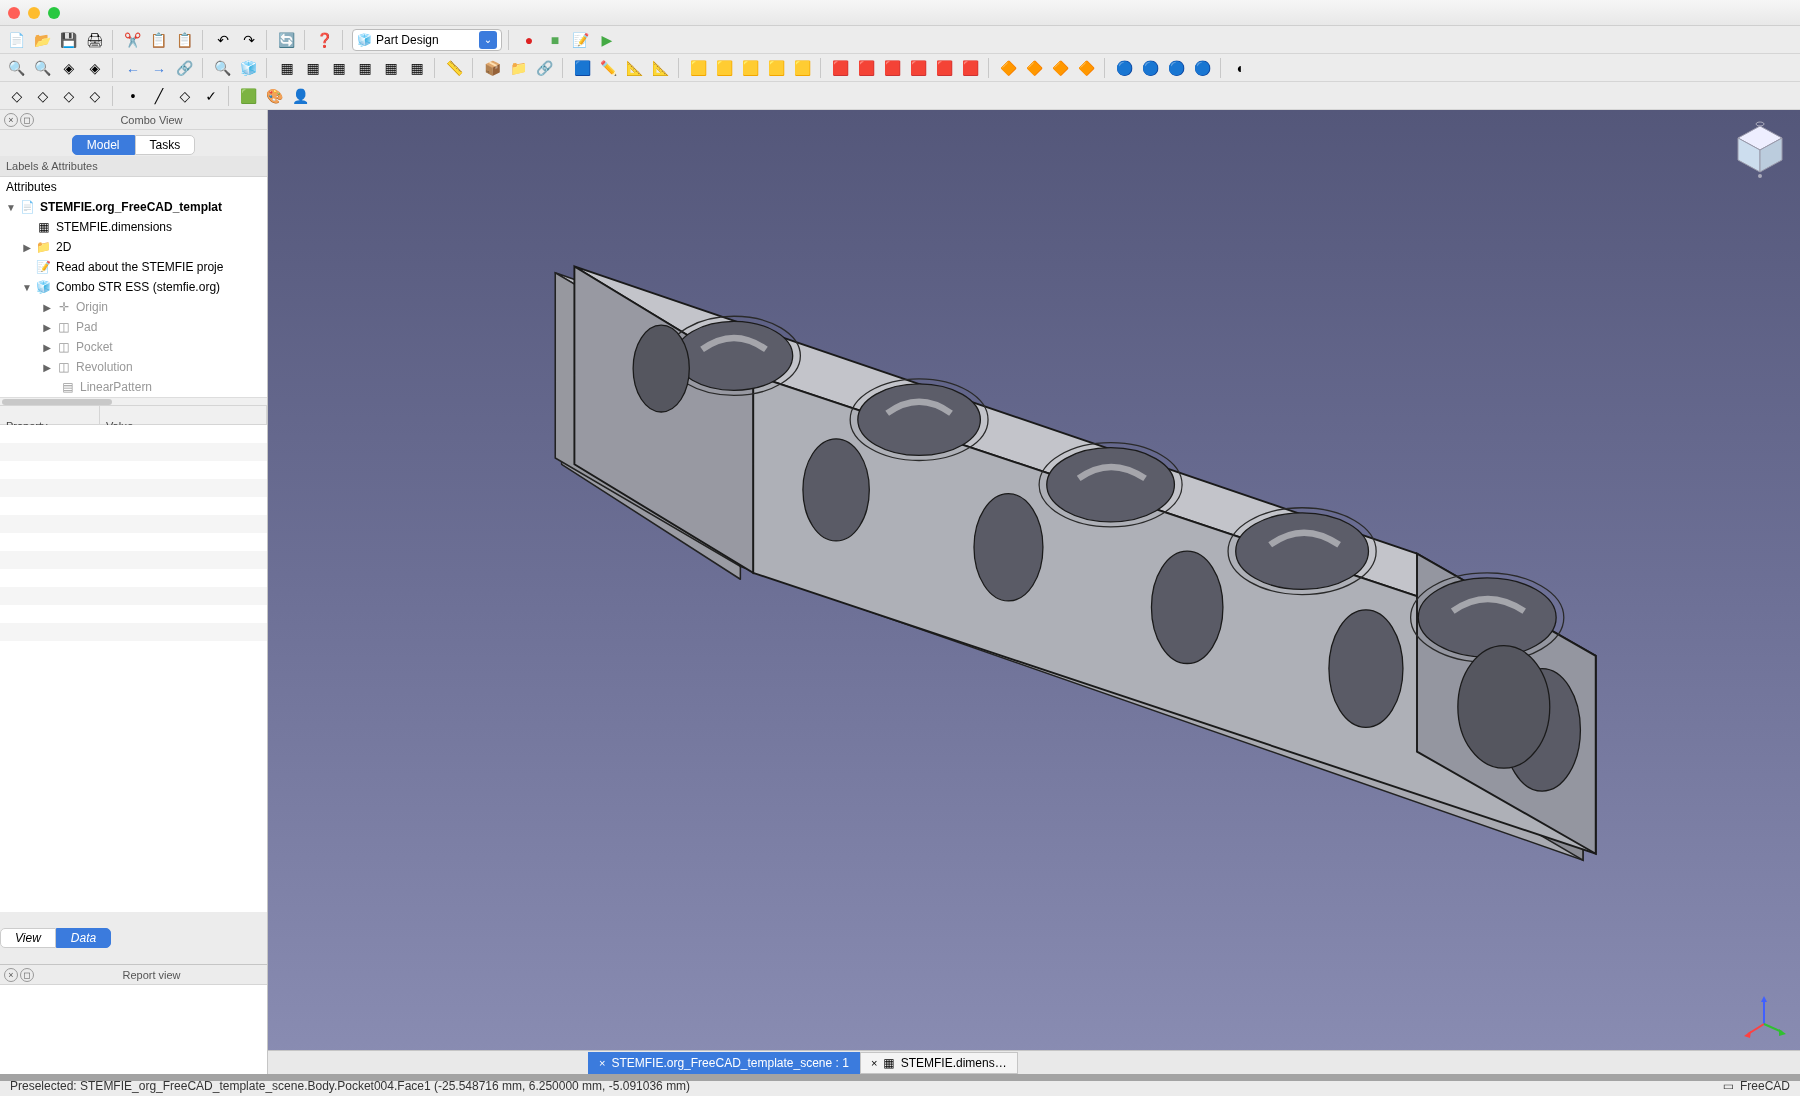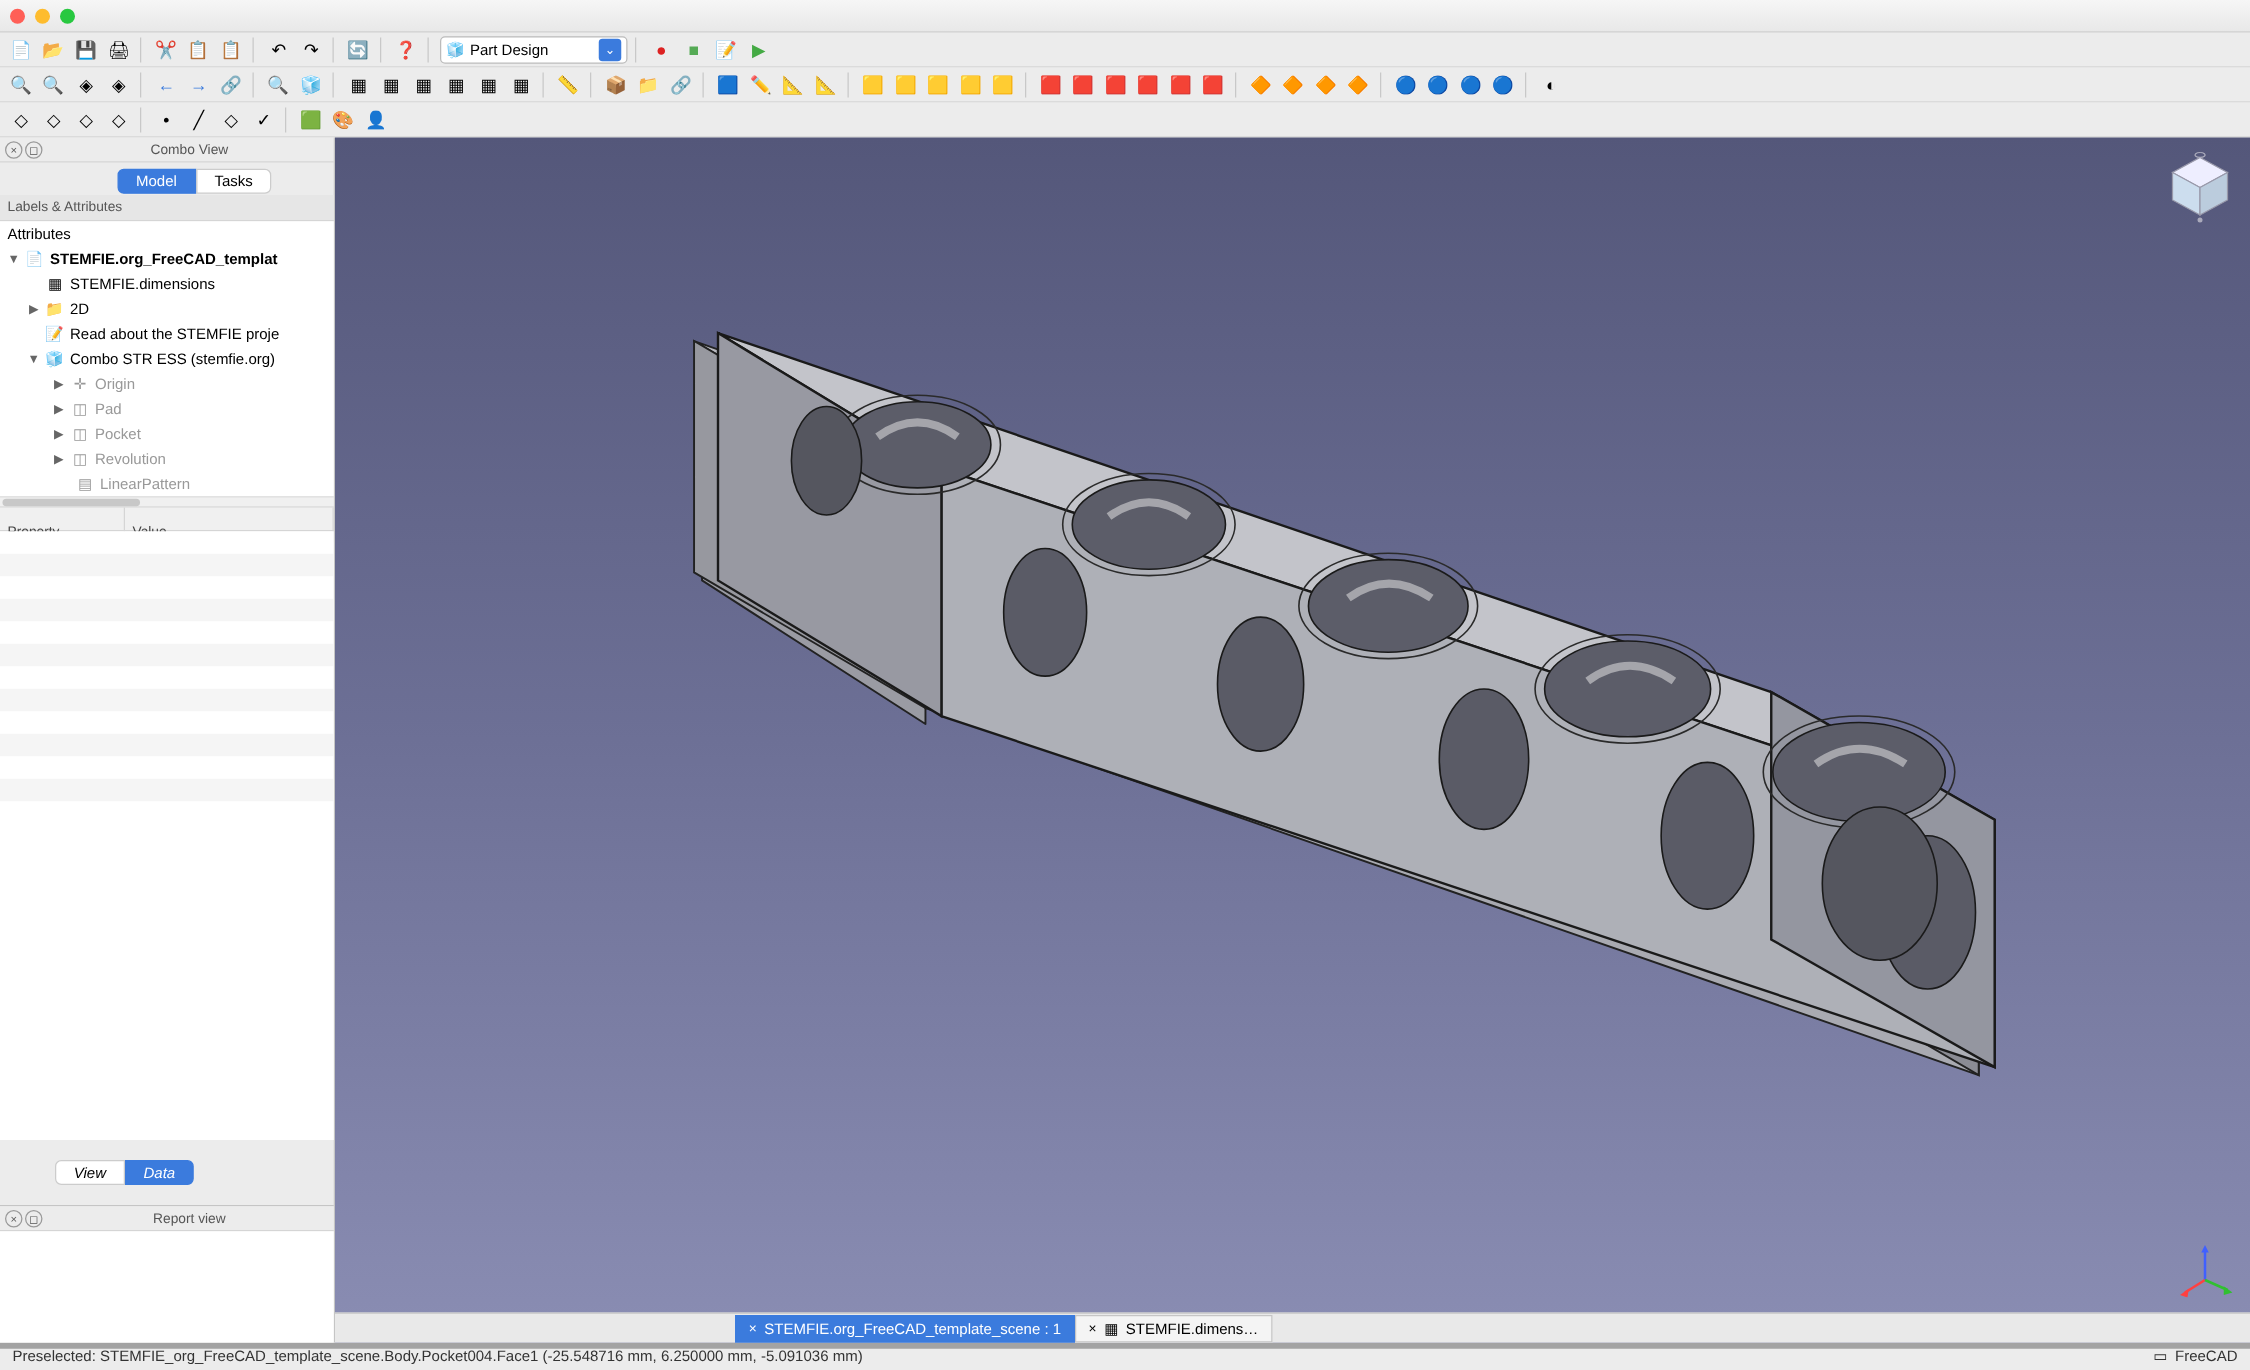--- a/index.html
+++ b/index.html
@@ -20,21 +20,21 @@
 .main-area { display: flex; height: calc(100% - 26px - 28px*3 - 22px); }
 .sidebar { width: 268px; background: #ececec; display: flex; flex-direction: column; border-right: 1px solid #c5c5c5; }
 .panel-head { height: 20px; display: flex; align-items: center; font-size: 11px; color: #555; padding: 0 4px; border-bottom: 1px solid #d5d5d5; }
 .panel-head .icons { display:flex; gap:2px; margin-right:6px; }
 .hicon { width:14px;height:14px;border:1px solid #999;border-radius:7px;display:flex;align-items:center;justify-content:center;font-size:9px;color:#555;}
 .panel-title { flex:1; text-align:center; }
 
 .tabs { display:flex; height: 26px; align-items:center; justify-content:center; gap:0; padding-top:4px; }
 .tab { padding: 2px 14px; font-size: 12px; border:1px solid #ccc; background:#fff; cursor:pointer; }
 .tab.active { background:#3b7bdd; color:#fff; border-color:#3b7bdd; }
-.tab:first-child { border-radius: 5px 0 0 5px; margin-left: 44px; } .tab:last-child { border-radius: 0 5px 5px 0; }
+.tab:first-child { border-radius: 5px 0 0 5px; } .tab:last-child { border-radius: 0 5px 5px 0; }
 
 .section-label { font-size: 11px; color:#555; padding: 4px 6px; background:#e6e6e6; border-bottom:1px solid #d5d5d5; }
 .tree { flex: 0 0 220px; overflow:auto; background:#fff; font-size: 12px; }
 .tree-row { display:flex; align-items:center; height:20px; padding-left:6px; gap:4px; cursor:pointer; white-space:nowrap; }
 .expander { width:10px; font-size:10px; color:#666; text-align:center; }
 .tree-row .ico { width:16px; display:inline-flex; justify-content:center; }
 .indent1 { padding-left: 22px; } .indent2 { padding-left: 42px; } .indent3 { padding-left: 60px; }
 .bold { font-weight: 600; }
 .dim { color:#999; }
 .tree-scroll { height:8px; background:#f0f0f0; border-top:1px solid #ddd; position:relative; }
@@ -54,21 +54,21 @@
 
 .doc-tabs { position:absolute; bottom:0; left:0; right:0; height:24px; background:#e9e9e9; border-top:1px solid #c5c5c5; display:flex; align-items:center; padding-left:320px; font-size:12px; }
 .doc-tab { height:22px; display:flex; align-items:center; padding:0 10px; border:1px solid #c5c5c5; background:#f4f4f4; gap:6px; cursor:pointer; }
 .doc-tab.active { background:#3b7bdd; color:#fff; border-color:#3b7bdd; }
 .doc-tab .x { font-size:11px; }
 
 .report { height: 110px; border-top:1px solid #c5c5c5; }
 .report .panel-head { background:#ececec; }
 .report-body { background:#fff; height: calc(100% - 20px); }
 
-.status-bar { height:16px; background:#ececec; border-top:5px solid #a3a3a3; display:flex; align-items:center; justify-content:space-between; padding:0 10px; font-size:12px; color:#333; }
+.status-bar { height:16px; background:#ececec; border-top:7px solid #a3a3a3; display:flex; align-items:center; justify-content:space-between; padding:0 10px; font-size:12px; color:#333; }
 .nav-style { display:flex; align-items:center; gap:6px; }
 
 svg .part-fill { fill:#b9bac0; stroke:#222; stroke-width:1.2; stroke-linejoin:round; }
 svg .hole { fill:#5c5d69; stroke:#1a1a1a; stroke-width:1; }
 svg .ring { fill:none; stroke:#2a2a2a; stroke-width:1; }
 </style>
 </head>
 <body>
 
 <div class="title-bar">

